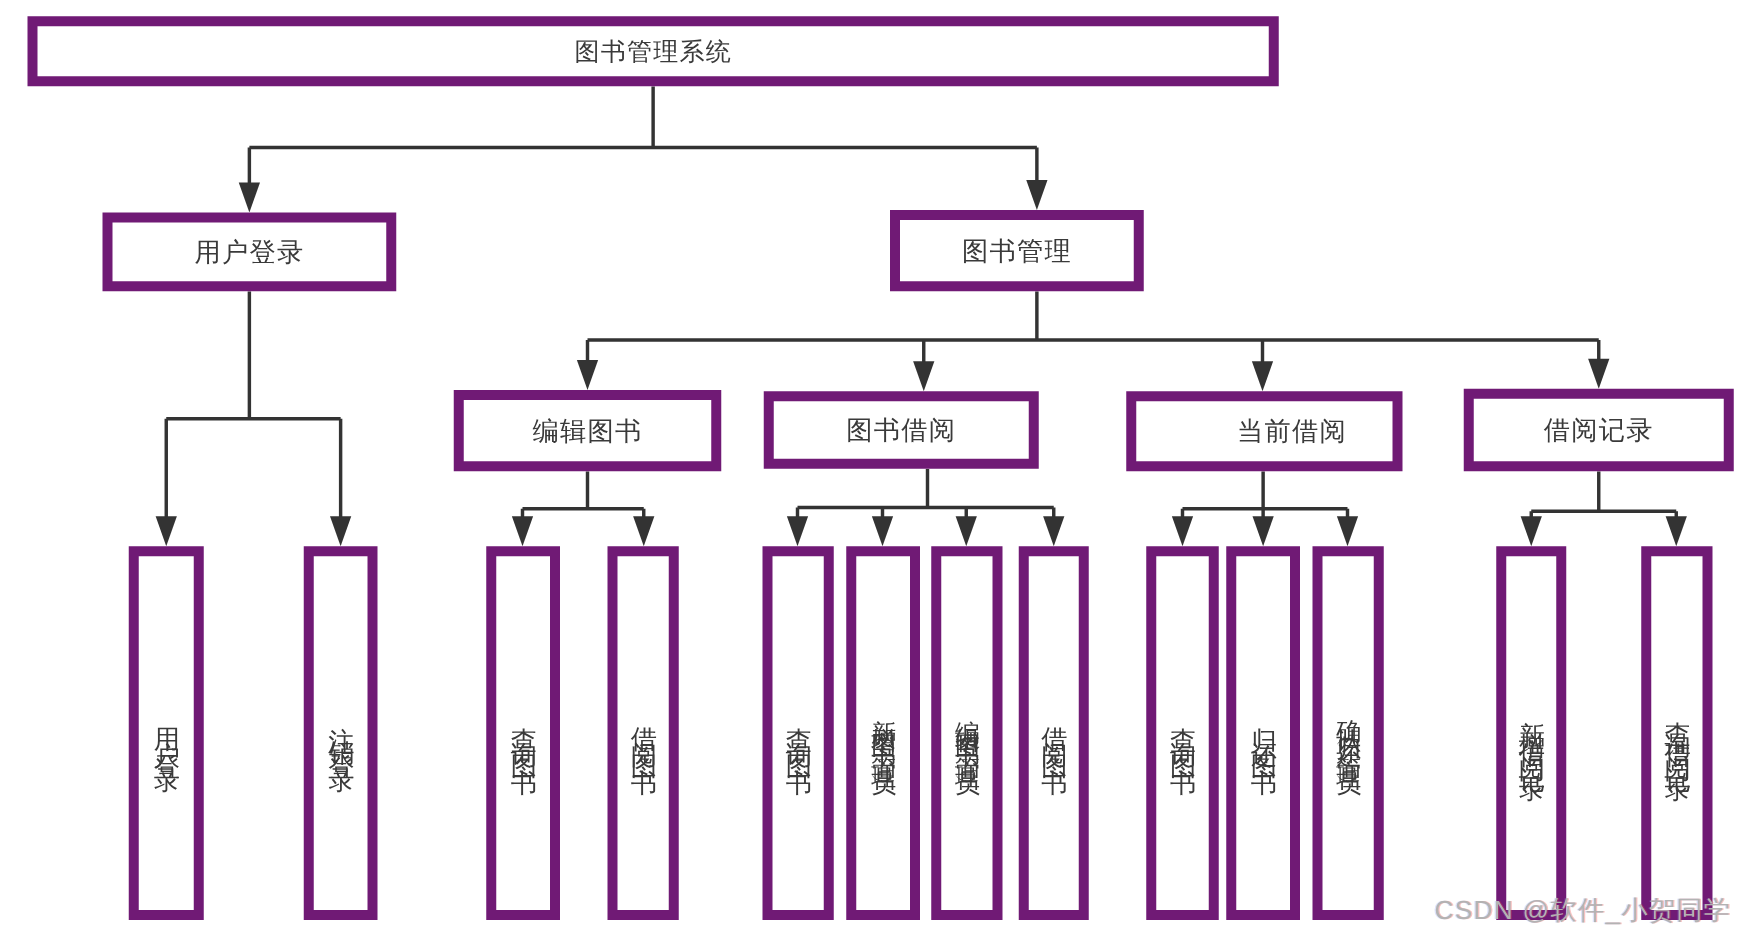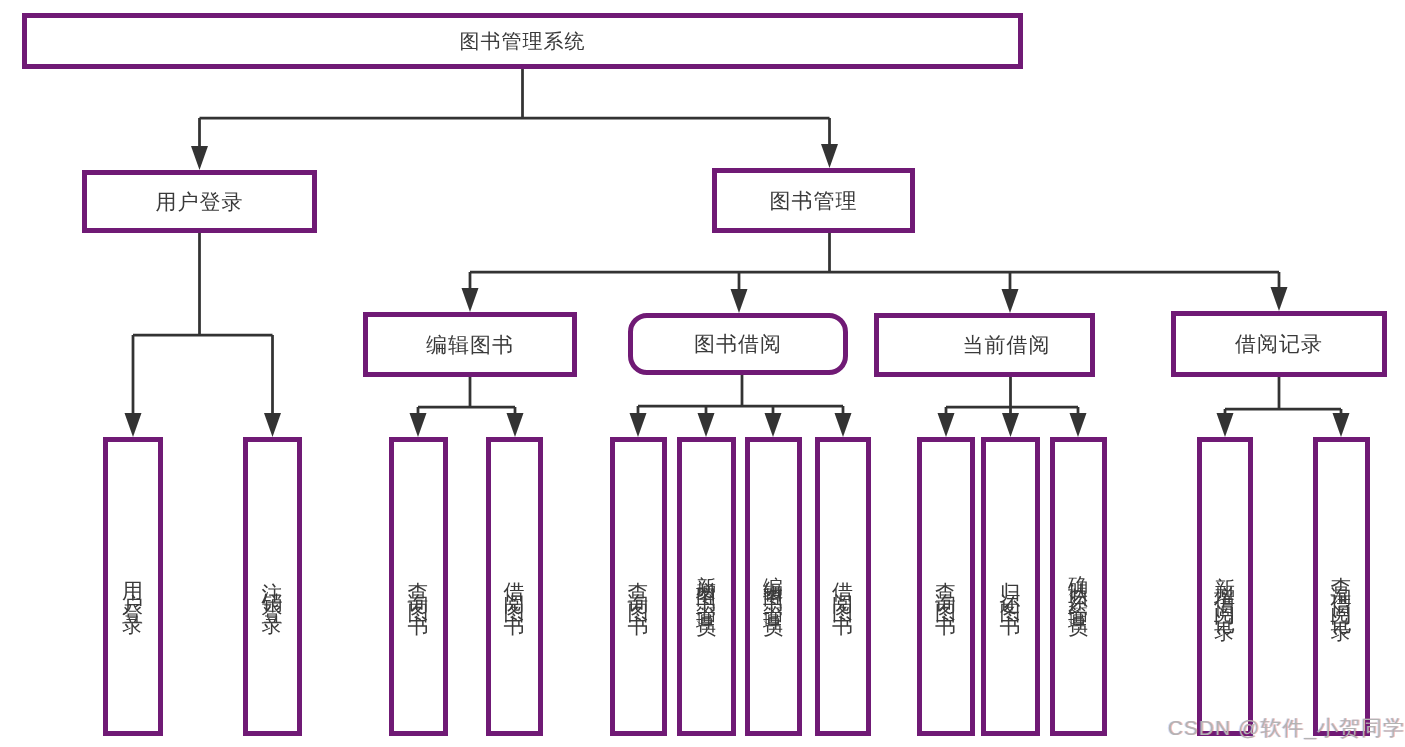--- a/index.html
+++ b/index.html
@@ -4,32 +4,32 @@
 <style>
   html,body{margin:0;padding:0;background:#ffffff;}
   #stage{
     position:relative;width:1405px;height:747px;background:#ffffff;overflow:hidden;
     font-family:"Liberation Sans","DejaVu Sans",sans-serif;color:#333333;
   }
   #edges{position:absolute;left:0;top:0;width:1405px;height:747px;}
   #edges path{stroke:#333333;stroke-width:2.75;fill:none;}
   #edges polygon{fill:#333333;stroke:none;}
   .node{
-    position:absolute;box-sizing:border-box;background:#ffffff;border:5px solid #701a75;
+    position:absolute;box-sizing:border-box;background:#ffffff;border:8px solid #701a75;
     display:flex;align-items:center;justify-content:center;
   }
   .node-h span{font-size:21px;letter-spacing:1px;color:#3a3a3a;white-space:nowrap;}
   .node.root span{font-size:20px;}
   .node-v span{
     writing-mode:vertical-rl;text-orientation:mixed;
     font-size:21px;letter-spacing:11px;color:#3a3a3a;line-height:1;
   }
   .node-v.dense span{font-size:20px;letter-spacing:6px;}
   #watermark{
-    position:absolute;right:0;bottom:5px;font-size:21px;color:#b3b3b3;
+    position:absolute;right:20px;bottom:5px;font-size:21px;color:#b3b3b3;
     letter-spacing:1px;white-space:nowrap;
     text-shadow:1px 0 0 rgba(230,80,80,0.35), -1px 0 0 rgba(120,140,230,0.25);
   }
 </style>
 </head>
 <body>
 
 <div id="stage">
 
   <svg id="edges" viewBox="0 0 1405 747" xmlns="http://www.w3.org/2000/svg">
@@ -82,24 +82,24 @@
   <div class="node node-h" style="left:82px;top:170px;width:235px;height:63px;">
     <span>用户登录</span>
   </div>
   <div class="node node-h" style="left:712px;top:168px;width:203px;height:65px;">
     <span>图书管理</span>
   </div>
 
   <div class="node node-h" style="left:363px;top:312px;width:214px;height:65px;">
     <span>编辑图书</span>
   </div>
-  <div class="node node-h" style="left:628px;top:313px;width:220px;height:62px;border-radius:19px;">
+  <div class="node node-h" style="left:611px;top:313px;width:220px;height:62px;">
     <span>图书借阅</span>
   </div>
-  <div class="node node-h" style="left:874px;top:313px;width:221px;height:64px;padding-left:44px;">
+  <div class="node node-h" style="left:901px;top:313px;width:221px;height:64px;padding-left:44px;">
     <span>当前借阅</span>
   </div>
   <div class="node node-h" style="left:1171px;top:311px;width:216px;height:66px;">
     <span>借阅记录</span>
   </div>
 
   <div class="node node-v" style="left:103px;top:437px;width:60px;height:299px;">
     <span>用户登录</span>
   </div>
   <div class="node node-v" style="left:243px;top:437px;width:59px;height:299px;">

